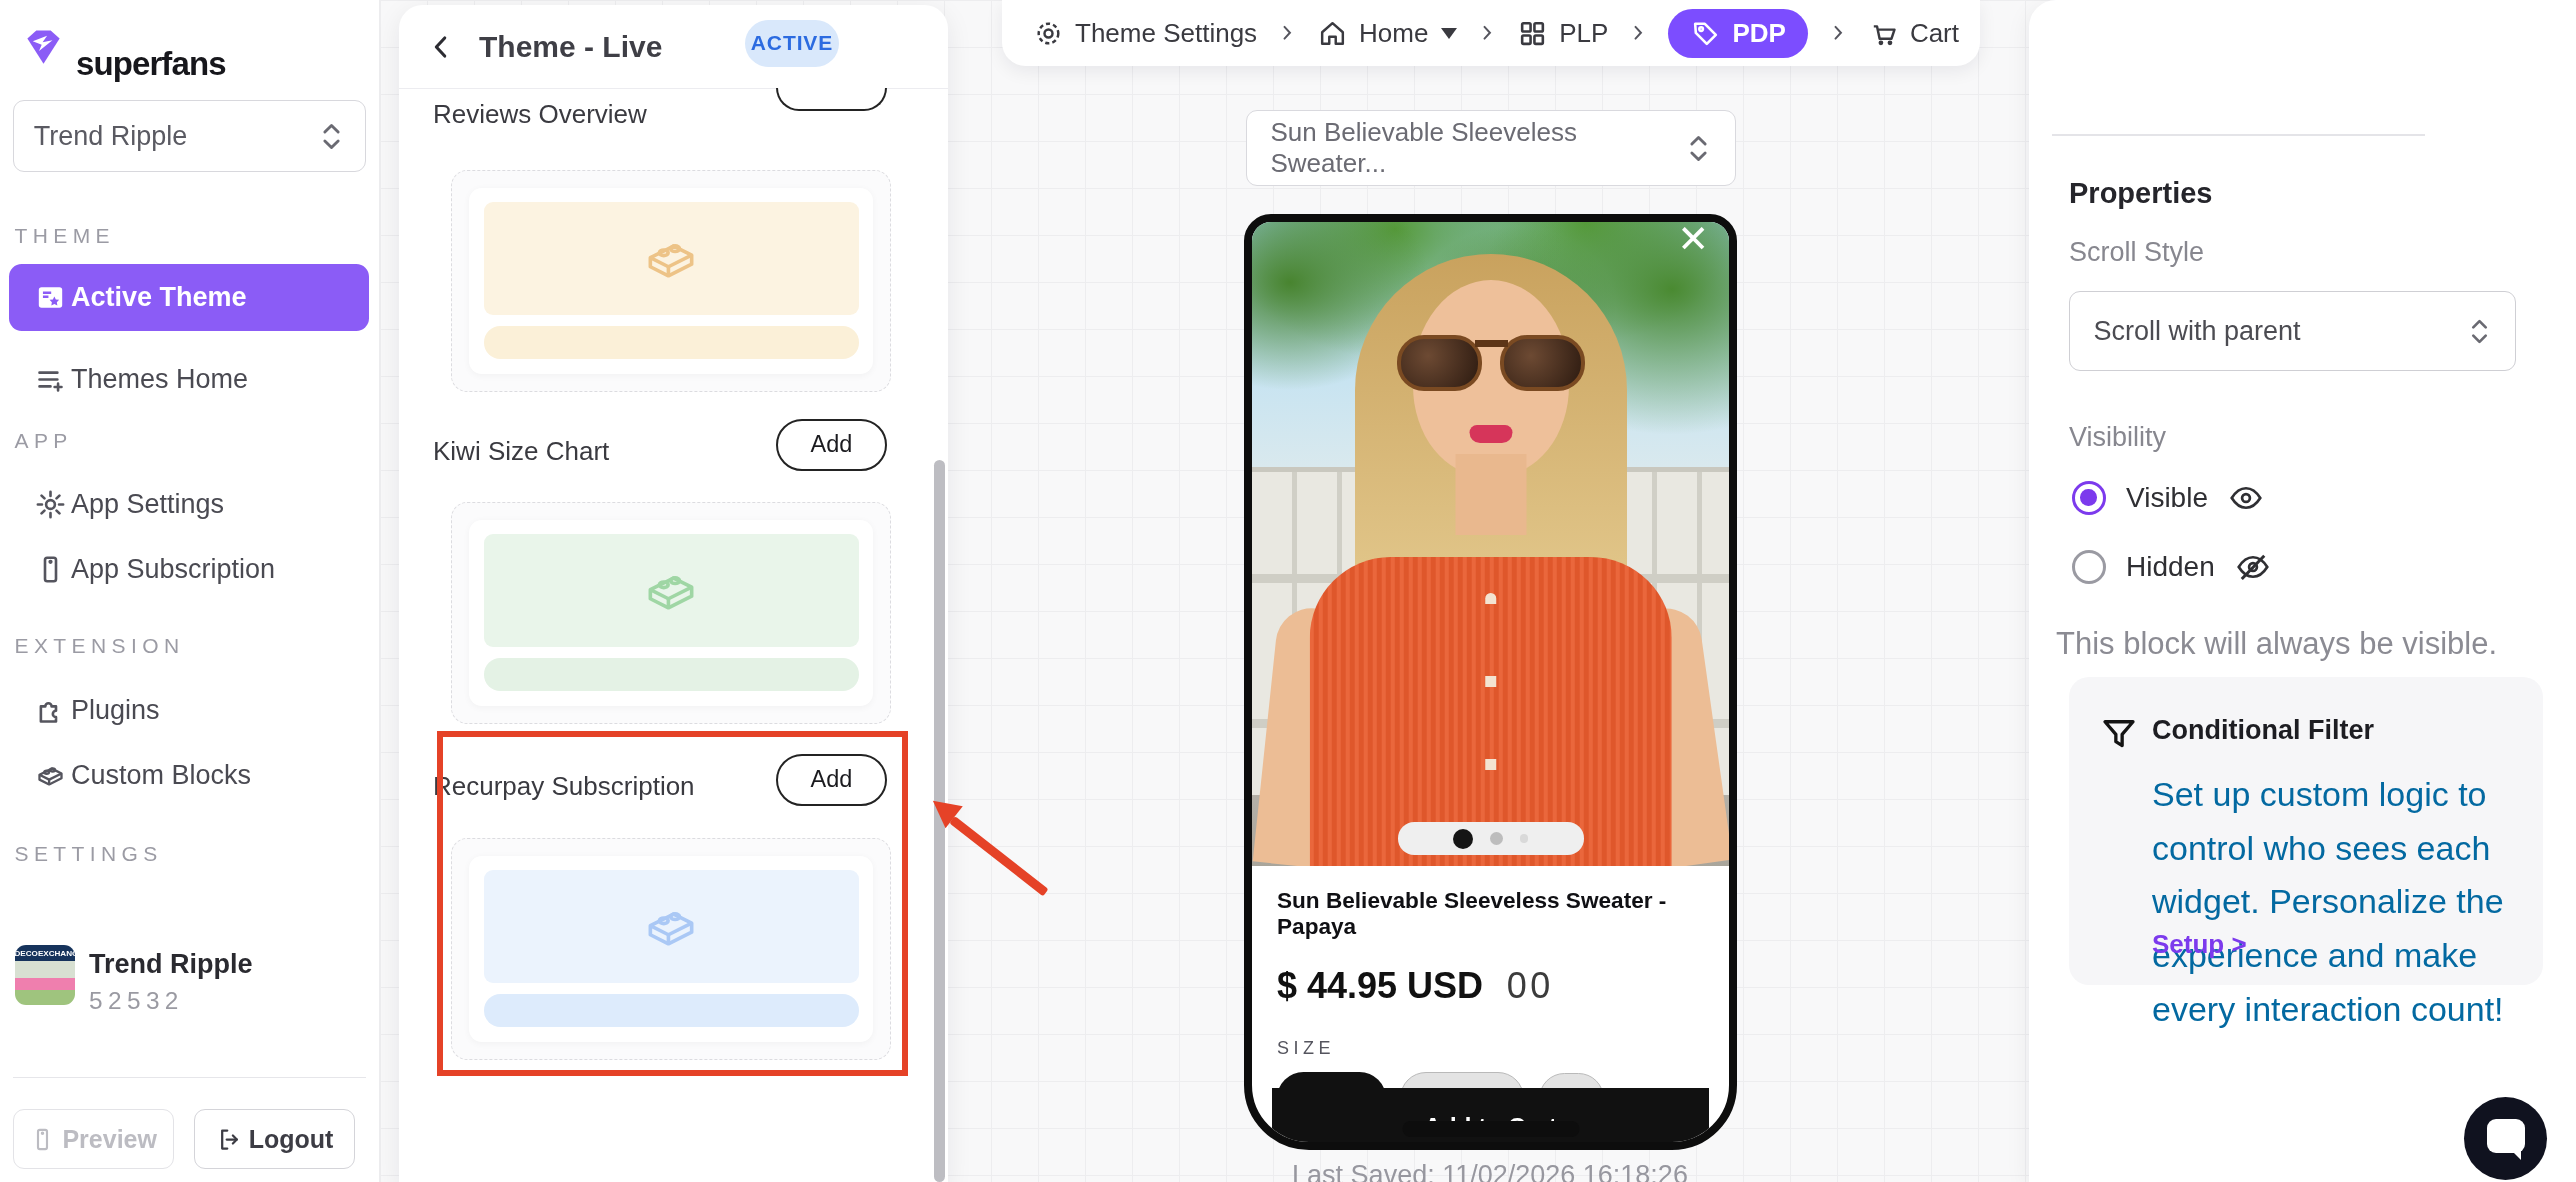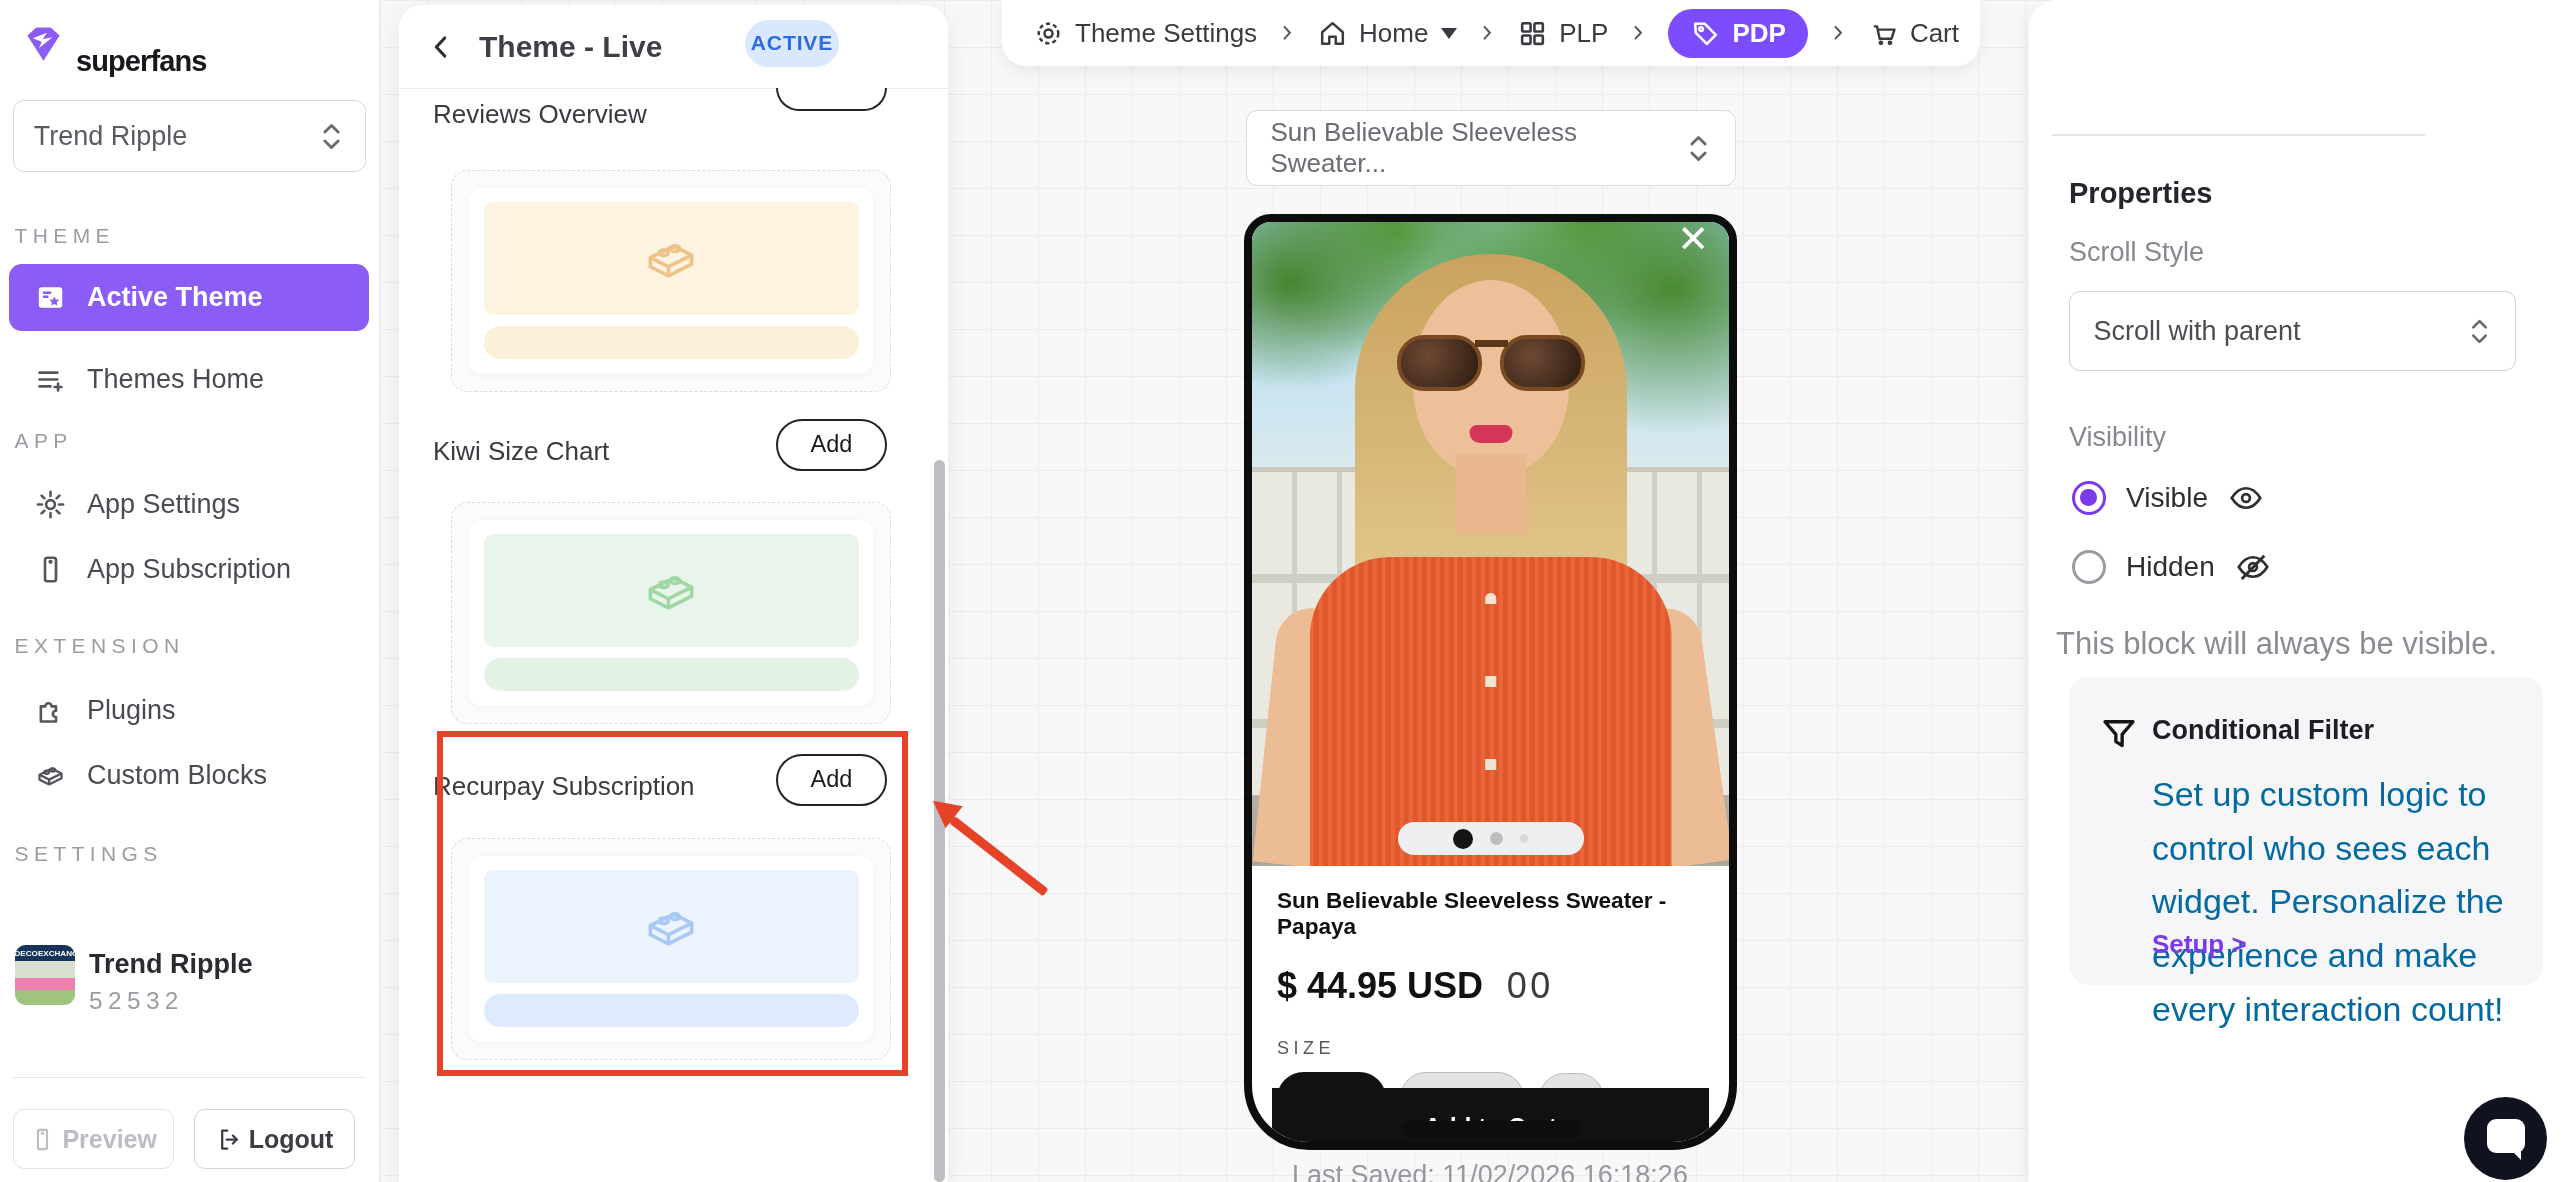--- a/index.html
+++ b/index.html
@@ -10,26 +10,26 @@
 
   
   .gridbg { position:absolute; left:380px; top:0; right:0; bottom:0;
     background-color:#f8f8f9;
     background-image:linear-gradient(#ededef 0.9px,transparent 0.9px),linear-gradient(90deg,#ededef 0.9px,transparent 0.9px);
     background-size:47px 47px; }
 
   
   .sidebar { position:absolute; left:0; top:0; width:380px; height:1182px; background:#fff; border-right:0.9px solid #ececee; z-index:5; }
   .logo { position:absolute; left:22px; top:11px; display:flex; align-items:center; gap:11px; }
-  .logo-text { font-size:29px; font-weight:700; color:#17171c; letter-spacing:-0.9px;margin-top:34px; }
+  .logo-text { font-size:33px; font-weight:700; color:#17171c; letter-spacing:-0.9px;margin-top:34px; }
   .ws-select { position:absolute; left:12.7px; top:100px; width:353px; height:72px; border:1.8px solid #d8d8dd; border-radius:11px;
     display:flex; align-items:center; padding:0 20px; color:#5a5a62; font-size:27px; background:#fff; }
   .ws-select .grow { flex:1; }
   .sec-label { position:absolute; left:14.5px; font-size:21px; color:#9b9ba4; letter-spacing:5.4px; }
-  .nav-item { position:absolute; left:9px; width:360px; height:67px; display:flex; align-items:center; gap:20px; padding-left:25px;
+  .nav-item { position:absolute; left:9px; width:360px; height:67px; display:flex; align-items:center; gap:4px; padding-left:25px;
     color:#4a4a52; font-size:27px; border-radius:12.7px; }
   .nav-item.active { background:#8b5cf6; color:#fff; font-weight:700; }
   .profile-avatar { position:absolute; left:14.5px; top:945px; width:60px; height:60px; border-radius:11px; overflow:hidden;
     background:linear-gradient(180deg,#16335c 0 26%, #d8e0d2 26% 55%, #ef7fae 55% 75%, #9fc47e 75%); }
   .profile-avatar .av-band { display:block; font-size:8.1px; font-weight:700; color:#fff; text-align:center; padding-top:3.6px; letter-spacing:0; }
   .profile-name { position:absolute; left:89px; top:949px; font-size:27px; font-weight:700; color:#2a2a30; }
   .profile-id { position:absolute; left:89px; top:987px; font-size:24.4px; color:#9a9aa2; letter-spacing:5.4px; }
   .sb-divider { position:absolute; left:12.7px; right:12.7px; top:1077px; height:0.9px; background:#e6e6ea; }
   .sb-btn { position:absolute; top:1109px; height:60px; border-radius:11px; display:flex; align-items:center; justify-content:center; gap:6px;
     font-size:25px; font-weight:600; background:#fff; }

